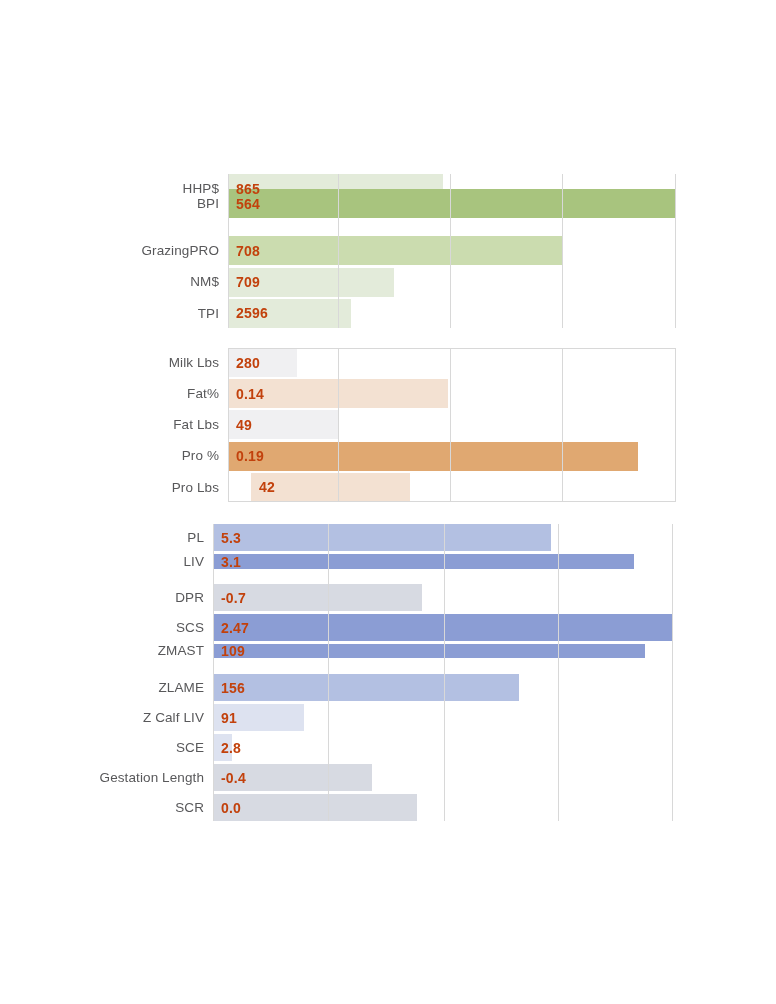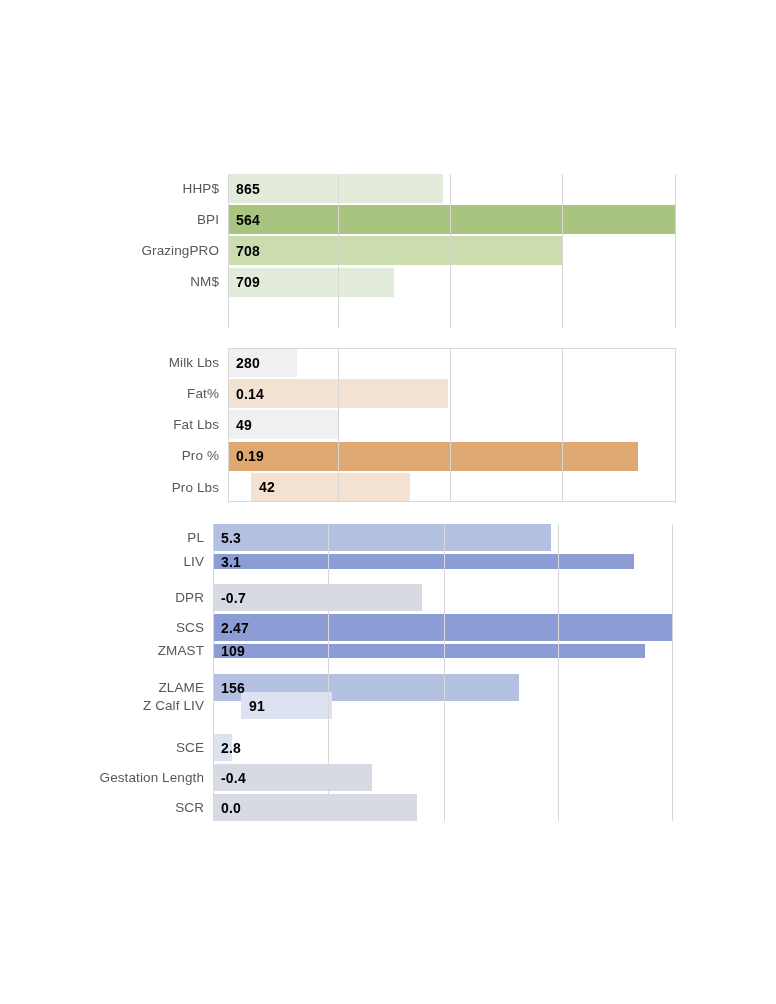--- a/index.html
+++ b/index.html
@@ -61,21 +61,21 @@
     bottom: 0;
     height: 100%;
   }
   .bar-value {
     position: absolute;
     left: 8px;
     top: 50%;
     transform: translateY(-50%);
     font-size: 14px;
     font-weight: bold;
-    color: #000000;
+    color: #c2410c;
     letter-spacing: 0.2px;
     line-height: 1;
     white-space: nowrap;
     z-index: 3;
   }
 
   
   .plot-frame {
     position: absolute;
     top: 0;
@@ -102,39 +102,46 @@
 
 <div id="chart-root">
     <div class="group" style="left: 78px; top: 174px; width: 598px; height: 153.8px;">
       <div class="row" style="top: 0px; height: 29px;">
         <div class="row-label" style="width: 150px; flex-basis: 150px;">HHP$</div>
         <div class="row-track">
           <div class="bar" style="width: 215.04px; background: rgb(227, 235, 218);"></div>
           <div class="bar-value">865</div>
         </div>
       </div>
-      <div class="row" style="top: 31px; height: 29px;">
+      <div class="row" style="top: 15px; height: 29px;">
         <div class="row-label" style="width: 150px; flex-basis: 150px;">BPI</div>
         <div class="row-track">
           <div class="bar" style="width: 448px; background: rgb(168, 196, 126);"></div>
           <div class="bar-value">564</div>
         </div>
       </div>
       <div class="row" style="top: 62.4px; height: 29px;">
         <div class="row-label" style="width: 150px; flex-basis: 150px;">GrazingPRO</div>
         <div class="row-track">
           <div class="bar" style="width: 333.76px; background: rgb(203, 220, 175);"></div>
           <div class="bar-value">708</div>
         </div>
       </div>
       <div class="row" style="top: 93.6px; height: 29px;">
         <div class="row-label" style="width: 150px; flex-basis: 150px;">NM$</div>
         <div class="row-track">
           <div class="bar" style="width: 165.76px; background: rgb(227, 235, 218);"></div>
           <div class="bar-value">709</div>
+        </div>
+      </div>
+      <div class="row" style="top: 124.8px; height: 29px;">
+        <div class="row-label" style="width: 150px; flex-basis: 150px;">TPI</div>
+        <div class="row-track">
+          <div class="bar" style="width: 123.2px; background: rgb(227, 235, 218);"></div>
+          <div class="bar-value">2596</div>
         </div>
       </div>
       <div class="plot-frame" style="left: 150px; width: 448px;">
         <div class="gridline" style="left: 0px;"></div>
         <div class="gridline" style="left: 109.76px;"></div>
         <div class="gridline" style="left: 221.76px;"></div>
         <div class="gridline" style="left: 333.76px;"></div>
         <div class="gridline" style="left: 447px;"></div>
       </div>
     </div>
@@ -219,21 +226,21 @@
           <div class="bar-value">109</div>
         </div>
       </div>
       <div class="row" style="top: 150px; height: 27px;">
         <div class="row-label" style="width: 150px; flex-basis: 150px;">ZLAME</div>
         <div class="row-track">
           <div class="bar" style="width: 305.9px; background: rgb(179, 192, 226);"></div>
           <div class="bar-value">156</div>
         </div>
       </div>
-      <div class="row" style="top: 168px; height: 27px; gap: 28px;">
+      <div class="row" style="top: 180px; height: 27px;">
         <div class="row-label" style="width: 150px; flex-basis: 150px;">Z Calf LIV</div>
         <div class="row-track">
           <div class="bar" style="width: 91.08px; background: rgb(221, 226, 240);"></div>
           <div class="bar-value">91</div>
         </div>
       </div>
       <div class="row" style="top: 210px; height: 27px;">
         <div class="row-label" style="width: 150px; flex-basis: 150px;">SCE</div>
         <div class="row-track">
           <div class="bar" style="width: 19.32px; background: rgb(221, 226, 240);"></div>

